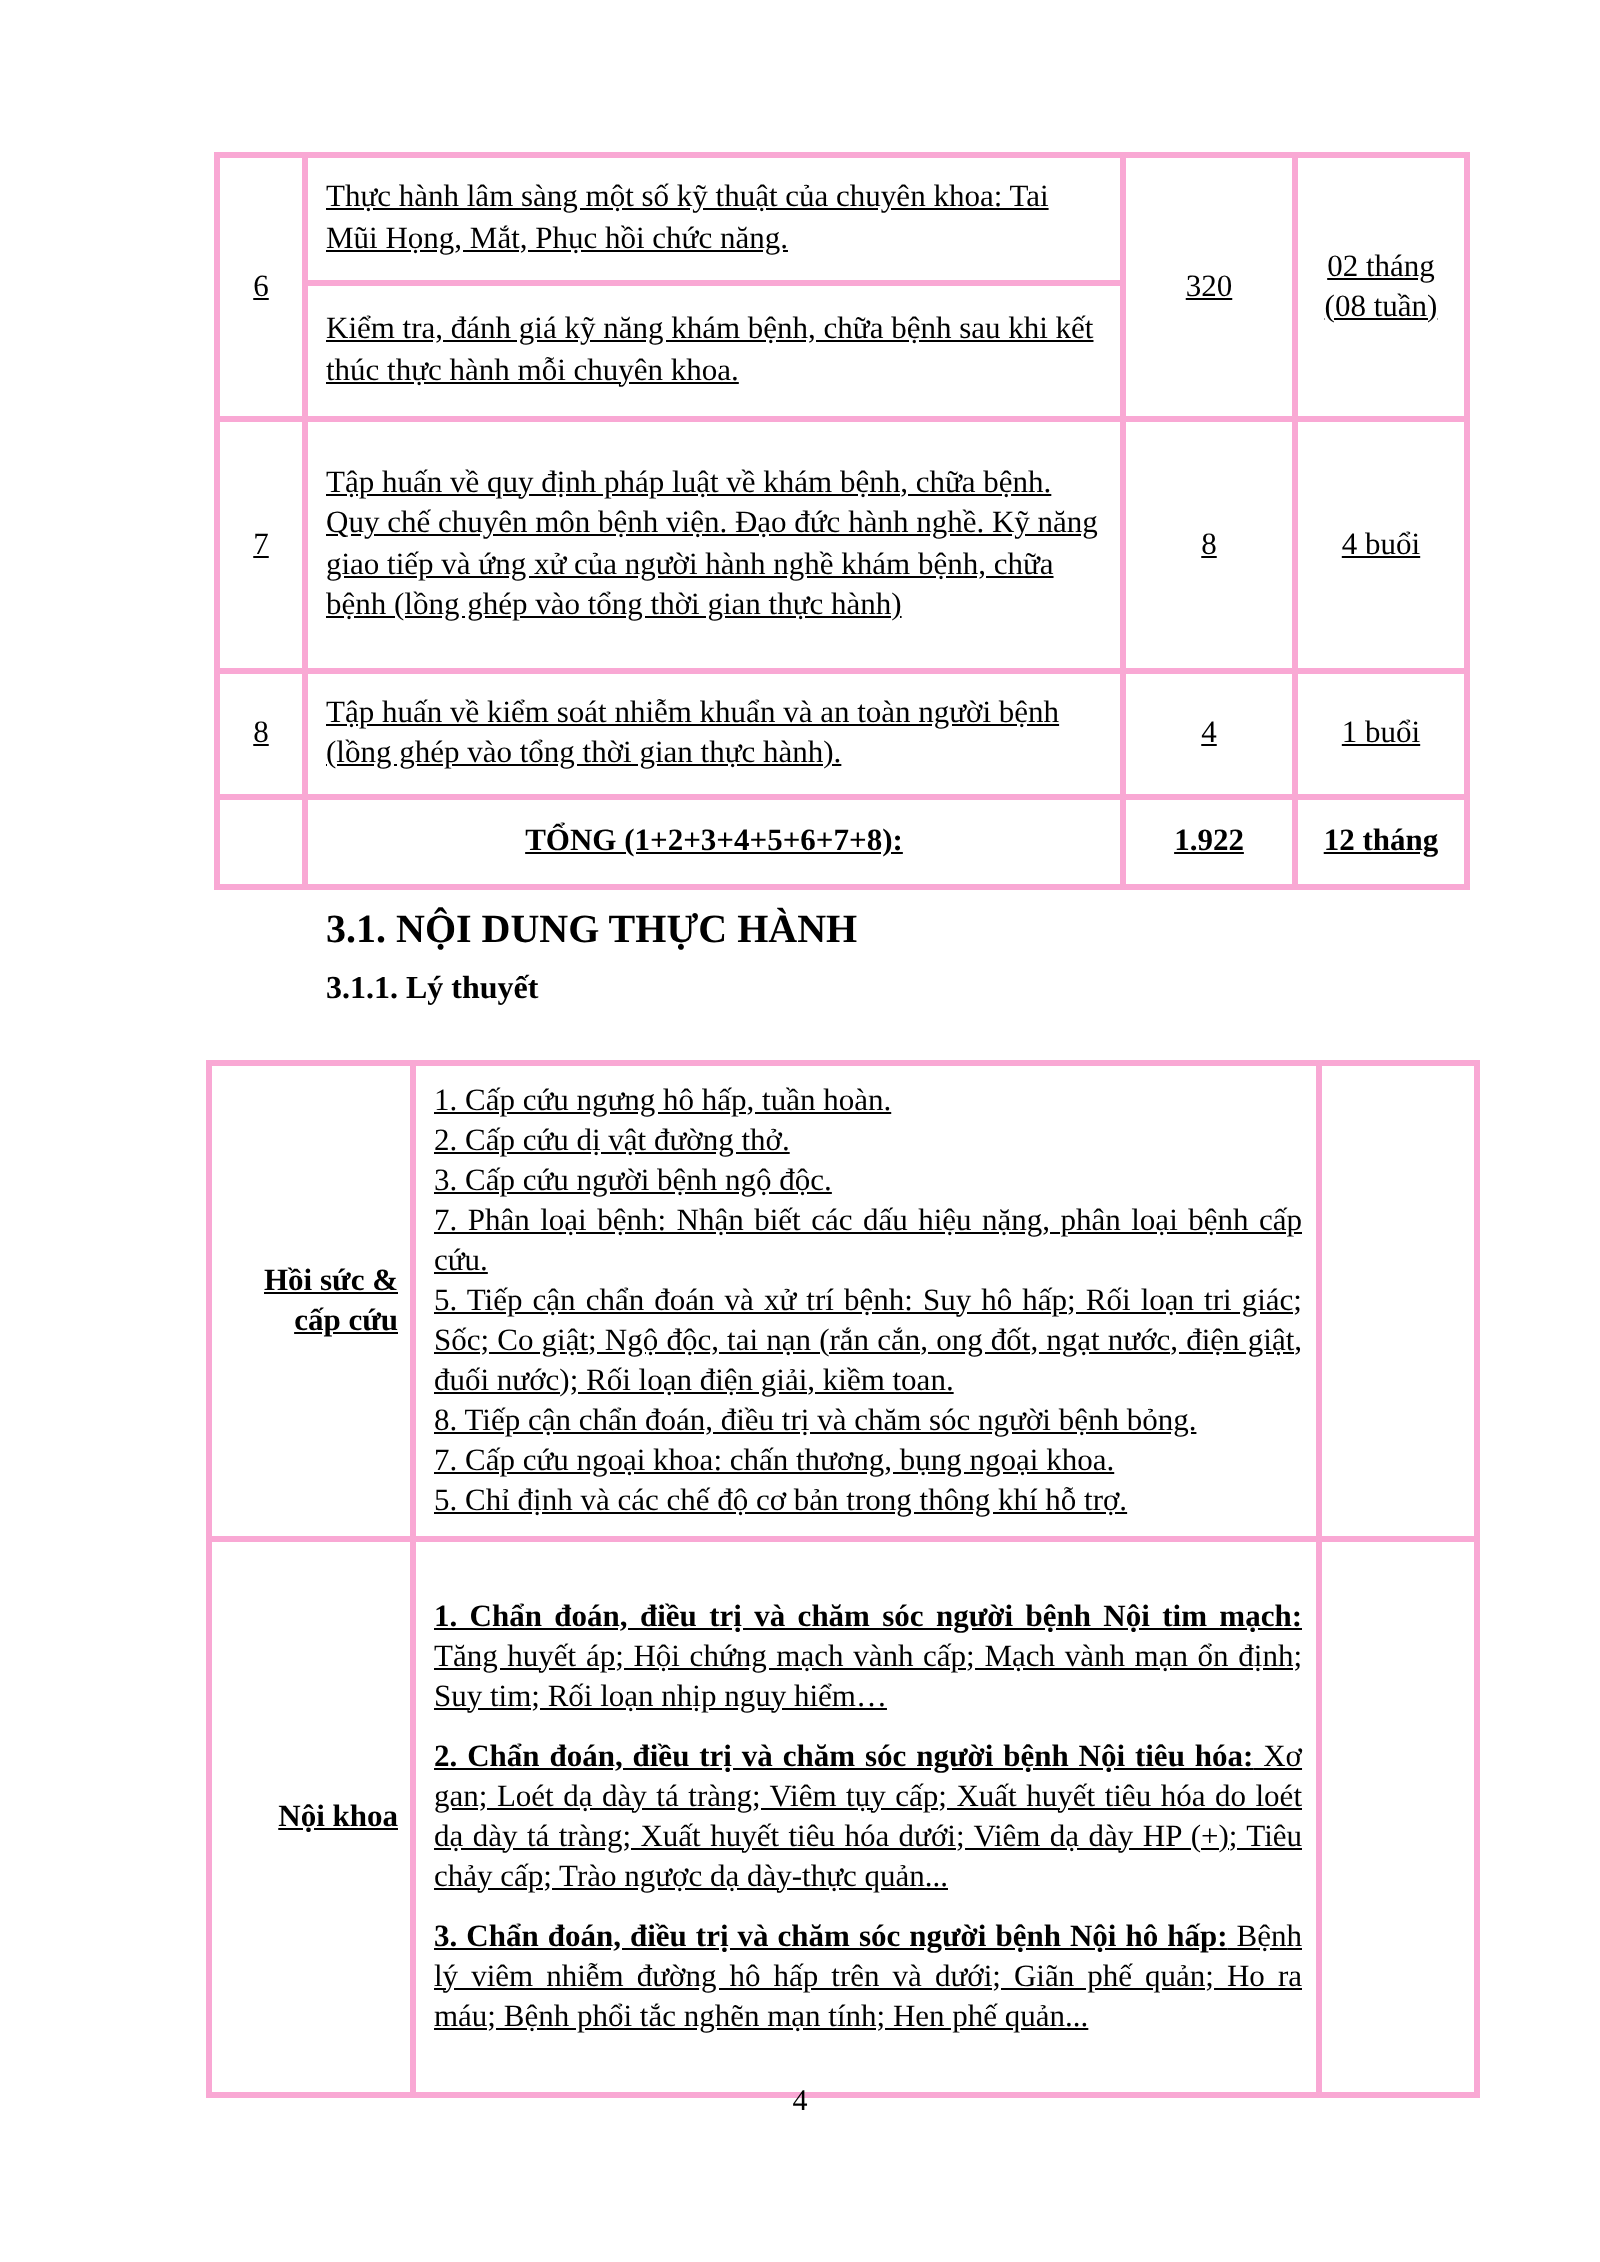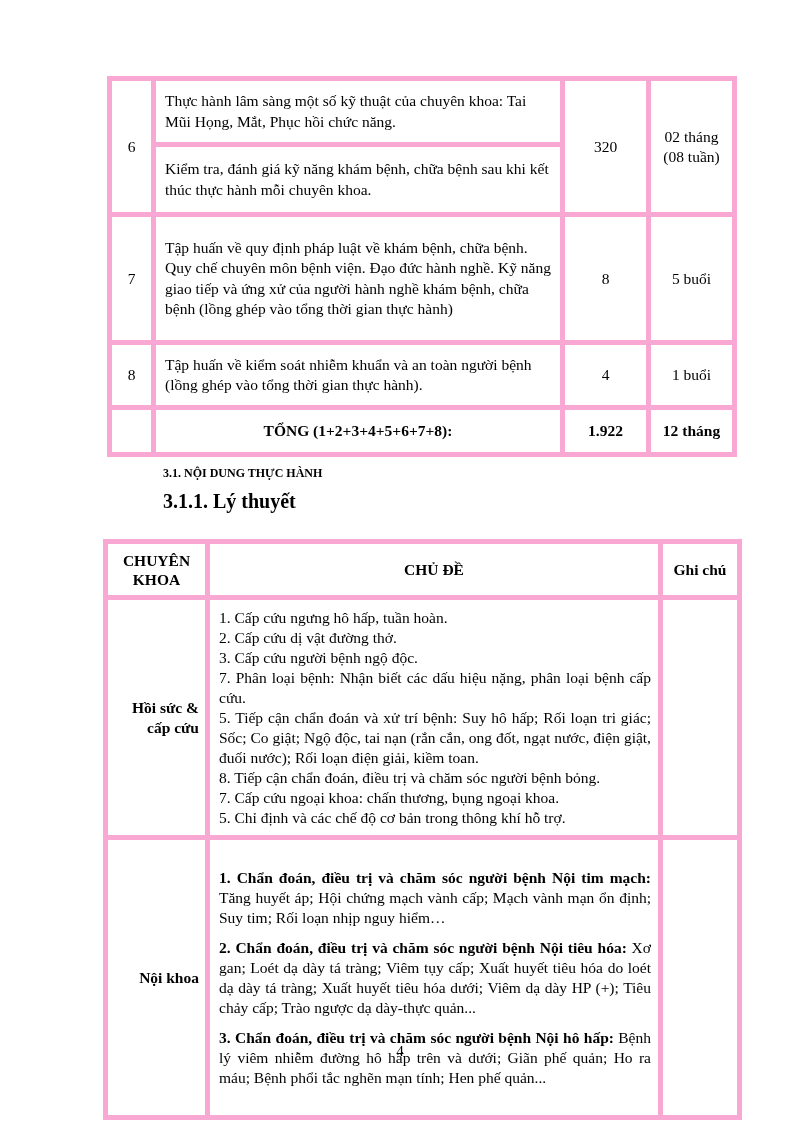--- a/index.html
+++ b/index.html
@@ -7,39 +7,39 @@
     position: relative;
     width: 800px;
     height: 1131px;
     background: #ffffff;
     font-family: "Liberation Serif", "DejaVu Serif", serif;
     color: #000;
     font-size: 15.5px;
     overflow: hidden;
   }
   table { border-collapse: collapse; table-layout: fixed; }
-  td { border: 5px solid #f9a8d4; overflow: hidden; }
+  td { border: 3px solid #f9a8d4; overflow: hidden; text-decoration: underline; }
 
   
   .t1 { margin: 76px 0 0 107px; width: 625px; }
   .t1 .c-no   { text-align: center; vertical-align: middle; }
   .t1 .c-desc { padding: 3px 8px 3px 9px; vertical-align: middle; line-height: 20.5px; text-align: left; }
   .t1 .c-num  { text-align: center; vertical-align: middle; line-height: 20px; padding: 2px 4px; }
   .t1 .r6a td { height: 55px; }
   .t1 .r6b td { height: 59px; }
   .t1 .r7  td { height: 117px; }
   .t1 .r8  td { height: 54px; }
   .t1 .rt  td { height: 38px; }
   .t1 .c-total { text-align: center; vertical-align: middle; font-weight: bold; }
   .bold { font-weight: bold; margin-left: 32px; }
 
   
   .headings { margin: 9px 0 0 163px; }
-  .h1 { font-weight: bold; font-size: 12px; margin: 0 0 9px 0; }
-  .h2 { font-weight: bold; font-size: 20px; margin: 0; }
+  .h1 { font-weight: bold; font-size: 20px; margin: 0 0 9px 0; }
+  .h2 { font-weight: bold; font-size: 16px; margin: 0; }
 
   
   .t2 { margin: 26px 0 0 103px; width: 634px; }
   .t2 .hdr td { height: 47px; text-align: center; vertical-align: middle; font-weight: bold; line-height: 19px; padding: 2px 4px; }
   .t2 .c-spec { text-align: right; vertical-align: middle; font-weight: bold; line-height: 20px; padding: 2px 6px; }
   .t2 .c-topics { vertical-align: middle; padding: 4px 7px 4px 9px; line-height: 20px; text-align: justify; }
   .t2 .c-note { }
   .t2 .row-hoisuc td { height: 227px; }
   .t2 .row-noikhoa td { height: 267px; }
   .topic { margin: 0; }
@@ -69,21 +69,21 @@
       <td class="c-num" rowspan="2">320</td>
       <td class="c-num" rowspan="2">02 tháng (08 tuần)</td>
     </tr>
     <tr class="r6b">
       <td class="c-desc">Kiểm tra, đánh giá kỹ năng khám bệnh, chữa bệnh sau khi kết thúc thực hành mỗi chuyên khoa.</td>
     </tr>
     <tr class="r7">
       <td class="c-no">7</td>
       <td class="c-desc">Tập huấn về quy định pháp luật về khám bệnh, chữa bệnh. Quy chế chuyên môn bệnh viện. Đạo đức hành nghề. Kỹ năng giao tiếp và ứng xử của người hành nghề khám bệnh, chữa bệnh (lồng ghép vào tổng thời gian thực hành)</td>
       <td class="c-num">8</td>
-      <td class="c-num">5 buổi</td>
+      <td class="c-num">4 buổi</td>
     </tr>
     <tr class="r8">
       <td class="c-no">8</td>
       <td class="c-desc">Tập huấn về kiểm soát nhiễm khuẩn và an toàn người bệnh (lồng ghép vào tổng thời gian thực hành).</td>
       <td class="c-num">4</td>
       <td class="c-num">1 buổi</td>
     </tr>
     <tr class="rt">
       <td class="c-no"></td>
       <td class="c-total">TỔNG (1+2+3+4+5+6+7+8):</td>
@@ -98,25 +98,20 @@
     <p class="h2">3.1.1. Lý thuyết</p>
   </div>
 
   <table class="t2">
     <colgroup>
       <col style="width:102px">
         <col style="width:453px">
         <col style="width:79px">
     </colgroup>
     <tbody>
-        <tr class="hdr">
-      <td>CHUYÊN KHOA</td>
-      <td>CHỦ ĐỀ</td>
-      <td>Ghi chú</td>
-    </tr>
     <tr class="row-hoisuc">
       <td class="c-spec">Hồi sức &amp; cấp cứu</td>
       <td class="c-topics">
         <p class="topic">1. Cấp cứu ngưng hô hấp, tuần hoàn.</p>
         <p class="topic">2. Cấp cứu dị vật đường thở.</p>
         <p class="topic">3. Cấp cứu người bệnh ngộ độc.</p>
         <p class="topic">7. Phân loại bệnh: Nhận biết các dấu hiệu nặng, phân loại bệnh cấp cứu.</p>
         <p class="topic">5. Tiếp cận chẩn đoán và xử trí bệnh: Suy hô hấp; Rối loạn tri giác; Sốc; Co giật; Ngộ độc, tai nạn (rắn cắn, ong đốt, ngạt nước, điện giật, đuối nước); Rối loạn điện giải, kiềm toan.</p>
         <p class="topic">8. Tiếp cận chẩn đoán, điều trị và chăm sóc người bệnh bỏng.</p>
         <p class="topic">7. Cấp cứu ngoại khoa: chấn thương, bụng ngoại khoa.</p>

